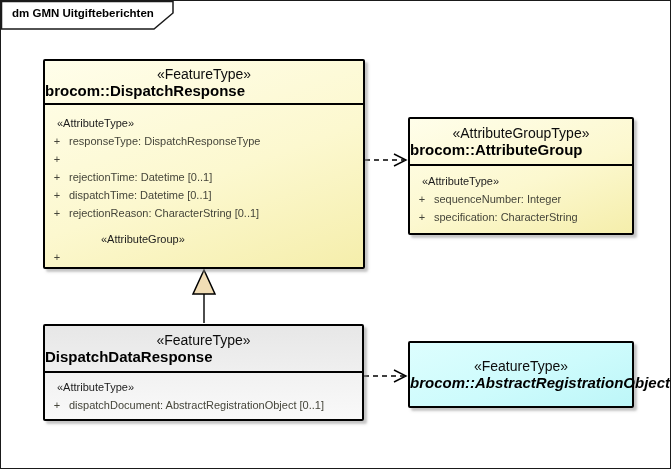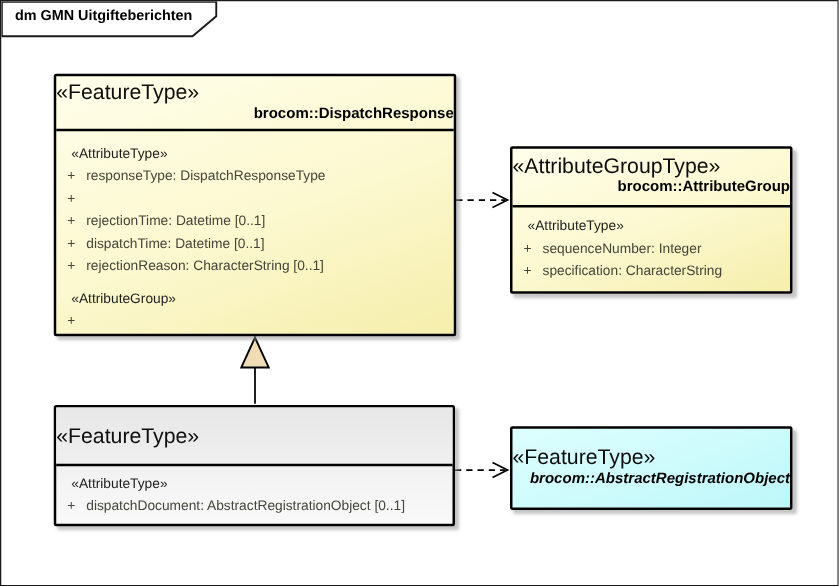--- a/index.html
+++ b/index.html
@@ -7,22 +7,22 @@
   .frame-label{position:absolute;left:11px;top:6px;font-size:11.5px;font-weight:bold;color:#000;white-space:nowrap;}
   svg.overlay{position:absolute;left:0;top:0;width:671px;height:469px;pointer-events:none;}
 
   .uml-box{position:absolute;border:2px solid #000;border-radius:2px;box-sizing:border-box;
            box-shadow:3px 3px 2.5px rgba(150,150,150,0.55);}
   .fill-yellow{background:linear-gradient(160deg,#fffeea 0%,#fcf8cf 55%,#f5eeab 100%);}
   .fill-gray{background:linear-gradient(to bottom,#e9e9e9 0%,#f2f2f2 55%,#f9f9f9 100%);}
   .fill-cyan{background:linear-gradient(160deg,#ddfefe 0%,#cdfbfc 55%,#bdf6f8 100%);}
 
   .box-header{border-bottom:2px solid #000;display:flex;flex-direction:column;justify-content:center;box-sizing:border-box;}
-  .stereo{font-size:17px;color:#0d0d0d;text-align:left;line-height:16px;}
-  .clsname{font-size:12px;font-weight:bold;color:#000;text-align:right;line-height:17px;}
+  .stereo{font-size:14px;color:#0d0d0d;text-align:center;line-height:16px;}
+  .clsname{font-size:15px;font-weight:bold;color:#000;text-align:left;line-height:17px;}
   .clsname.abstract{font-style:italic;}
 
   .box-body{box-sizing:border-box;}
   .sect-heading{font-size:11px;color:#1c1c1c;line-height:18px;padding-left:12px;white-space:nowrap;}
   .attr-row{display:flex;font-size:11px;color:#45453a;line-height:18px;white-space:nowrap;}
   .attr-vis{width:14px;text-align:center;flex:0 0 auto;margin-left:5px;}
   .attr-text{margin-left:5px;text-align:right;}
 
   .hdr-center{display:flex;flex-direction:column;justify-content:center;height:100%;}
 </style>
@@ -72,21 +72,21 @@
         <span class="attr-text">rejectionTime: Datetime [0..1]</span>
       </div>
       <div class="attr-row">
         <span class="attr-vis">+</span>
         <span class="attr-text">dispatchTime: Datetime [0..1]</span>
       </div>
       <div class="attr-row">
         <span class="attr-vis">+</span>
         <span class="attr-text">rejectionReason: CharacterString [0..1]</span>
       </div>
-      <div class="sect-heading" style="margin-top:8px;">«AttributeGroup»</div>
+      <div class="sect-heading" style="margin-top:8px;margin-left:44px;">«AttributeGroup»</div>
       <div class="attr-row">
         <span class="attr-vis">+</span>
       </div>
     </div>
   </div>
 
   <div class="uml-box fill-yellow" style="left:407px;top:100px;width:226px;height:118px;margin-top:16px;">
     <div class="box-header" style="height:47px;">
       <div class="stereo">«AttributeGroupType»</div>
       <div class="clsname">brocom::AttributeGroup</div>
@@ -100,20 +100,21 @@
       <div class="attr-row">
         <span class="attr-vis">+</span>
         <span class="attr-text">specification: CharacterString</span>
       </div>
     </div>
   </div>
 
   <div class="uml-box fill-gray" style="left:42px;top:323px;width:321px;height:97px;">
     <div class="box-header" style="height:47px;background:linear-gradient(to bottom,#e7e7e7,#efefef);">
       <div class="stereo">«FeatureType»</div>
+      <div class="clsname">DispatchDataResponse</div>
     </div>
     <div class="box-body" style="padding-top:5px;">
       <div class="sect-heading">«AttributeType»</div>
       <div class="attr-row">
         <span class="attr-vis">+</span>
         <span class="attr-text">dispatchDocument: AbstractRegistrationObject [0..1]</span>
       </div>
     </div>
   </div>
 

